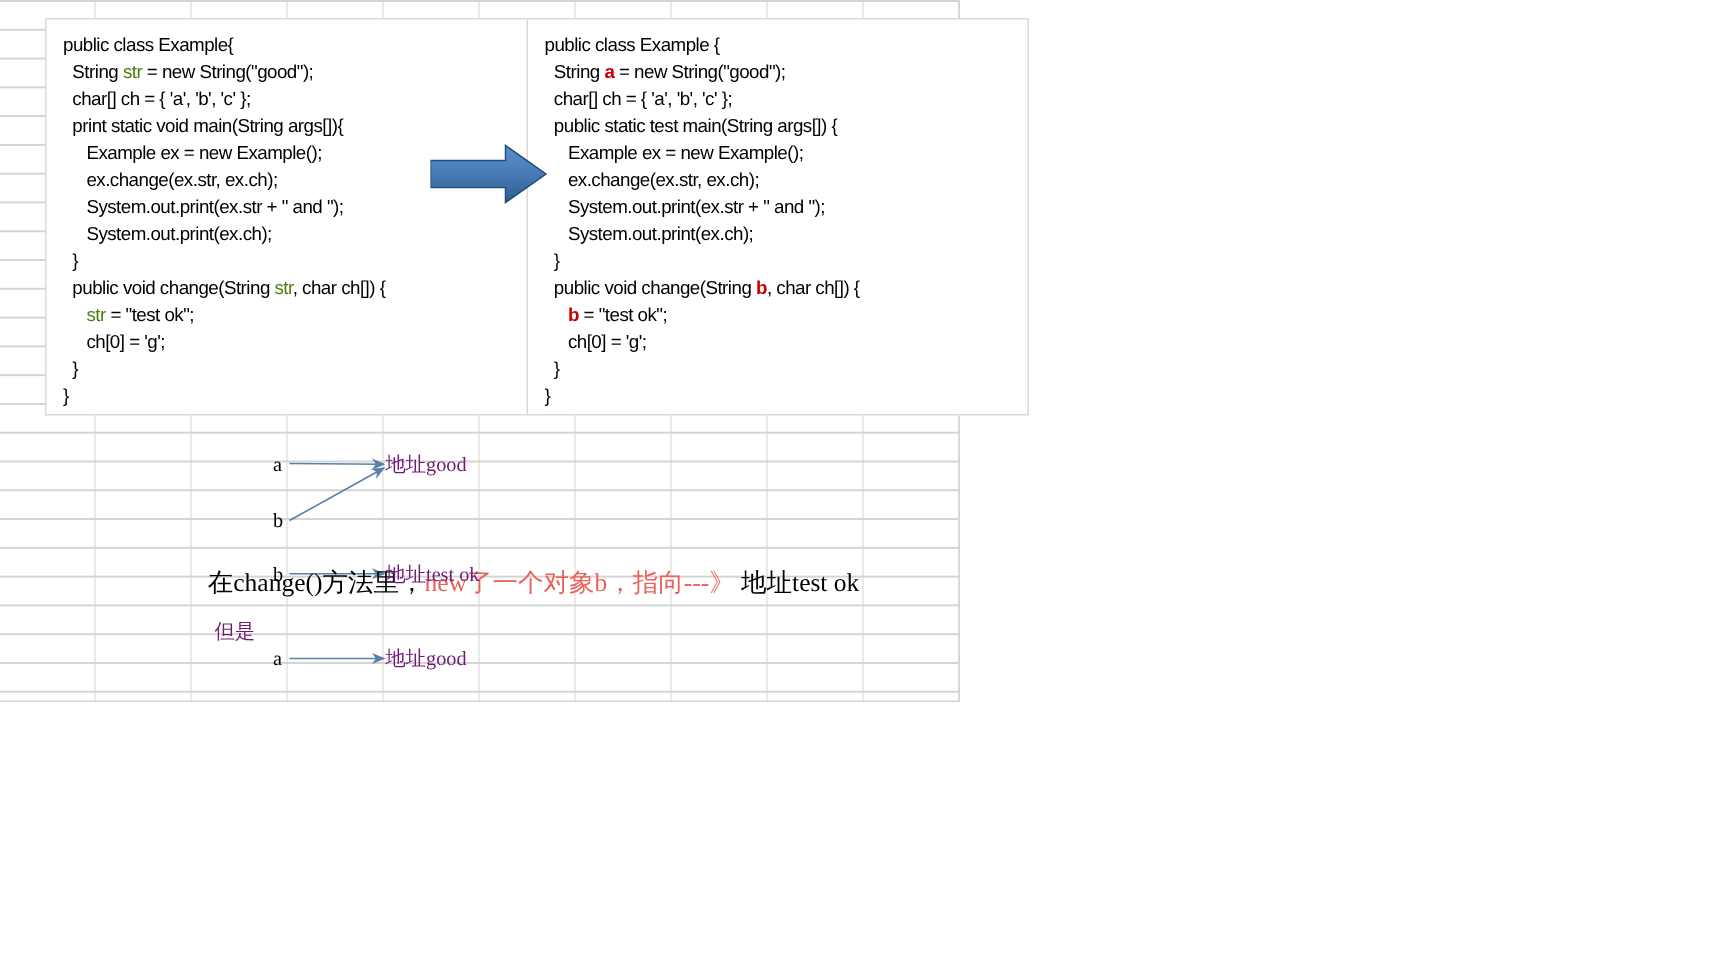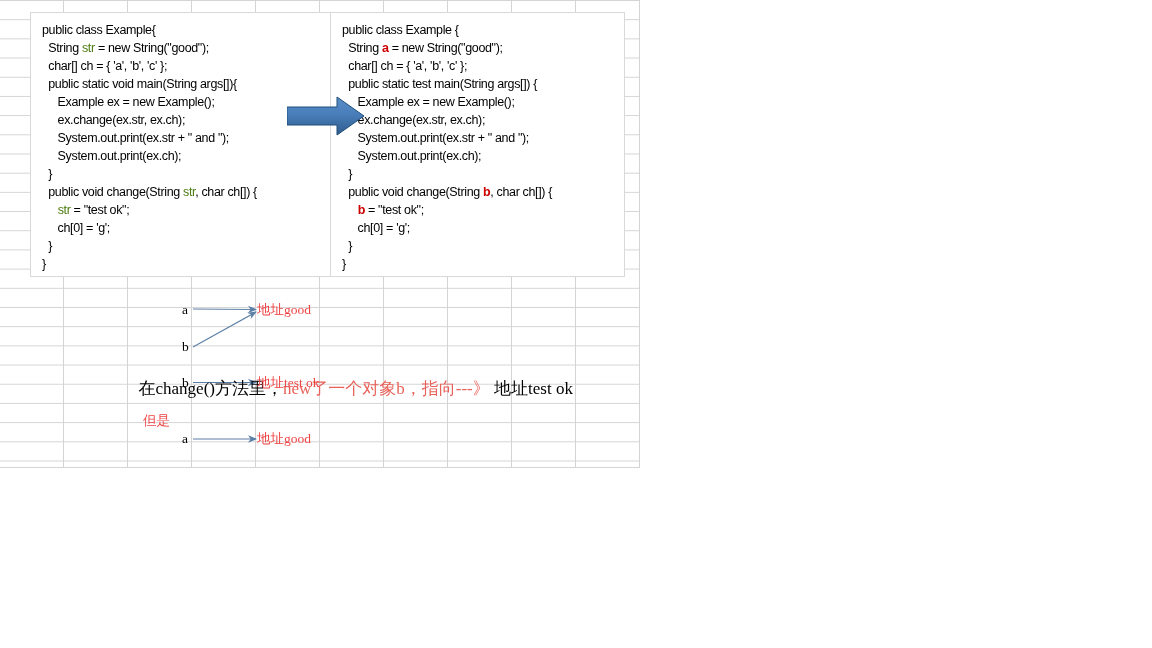--- a/index.html
+++ b/index.html
@@ -47,21 +47,21 @@
 
   
   .code-box {
     position: absolute;
     background: #ffffff;
     border: 1px solid #d9d9d9;
     box-sizing: border-box;
     padding: 8px 0 0 0;
   }
   #code-box-left  { left: 30px;  top: 12px; width: 328px; height: 265px; }
-  #code-box-right { left: 330px; top: 12px; width: 295px; height: 265px; }
+  #code-box-right { left: 351px; top: 12px; width: 335px; height: 265px; }
 
   .code-line {
     font-family: "Liberation Sans", sans-serif;
     font-size: 12.5px;
     line-height: 18px;
     color: #000000;
     white-space: pre;
     letter-spacing: -0.35px;
   }
   #code-box-left .code-line  { padding-left: 11px; }
@@ -77,21 +77,21 @@
     width: 78px;
     height: 40px;
   }
 
   
   .diagram-text {
     position: absolute;
     font-family: "Liberation Serif", serif;
     font-size: 13.5px;
     line-height: 16px;
-    color: #ef4444;
+    color: #701a75;
     white-space: pre;
   }
   .var-label {
     position: absolute;
     font-family: "Liberation Serif", serif;
     font-size: 13.5px;
     color: #000000;
   }
   .note-red { color: #e8625a; }
 
@@ -119,21 +119,21 @@
 
 <div id="grid-layer"></div>
 <div id="grid-edge-right"></div>
 <div id="grid-edge-bottom"></div>
 
 <div class="code-box" id="code-box-left">
   <div id="code-left-lines">
       <div class="code-line"><span>public class Example{</span></div>
       <div class="code-line"><span>  String </span><span class="tok-blue">str</span><span> = new String("good");</span></div>
       <div class="code-line"><span>  char[] ch = { 'a', 'b', 'c' };</span></div>
-      <div class="code-line"><span>  public static void main(String args[]){</span></div>
+      <div class="code-line"><span>  print static void main(String args[]){</span></div>
       <div class="code-line"><span>     Example ex = new Example();</span></div>
       <div class="code-line"><span>     ex.change(ex.str, ex.ch);</span></div>
       <div class="code-line"><span>     System.out.print(ex.str + " and ");</span></div>
       <div class="code-line"><span>     System.out.print(ex.ch);</span></div>
       <div class="code-line"><span>  }</span></div>
       <div class="code-line"><span>  public void change(String </span><span class="tok-blue">str</span><span>, char ch[]) {</span></div>
       <div class="code-line"><span>     </span><span class="tok-blue">str</span><span> = "test ok";</span></div>
       <div class="code-line"><span>     ch[0] = 'g';</span></div>
       <div class="code-line"><span>  }</span></div>
       <div class="code-line"><span>}</span></div>

